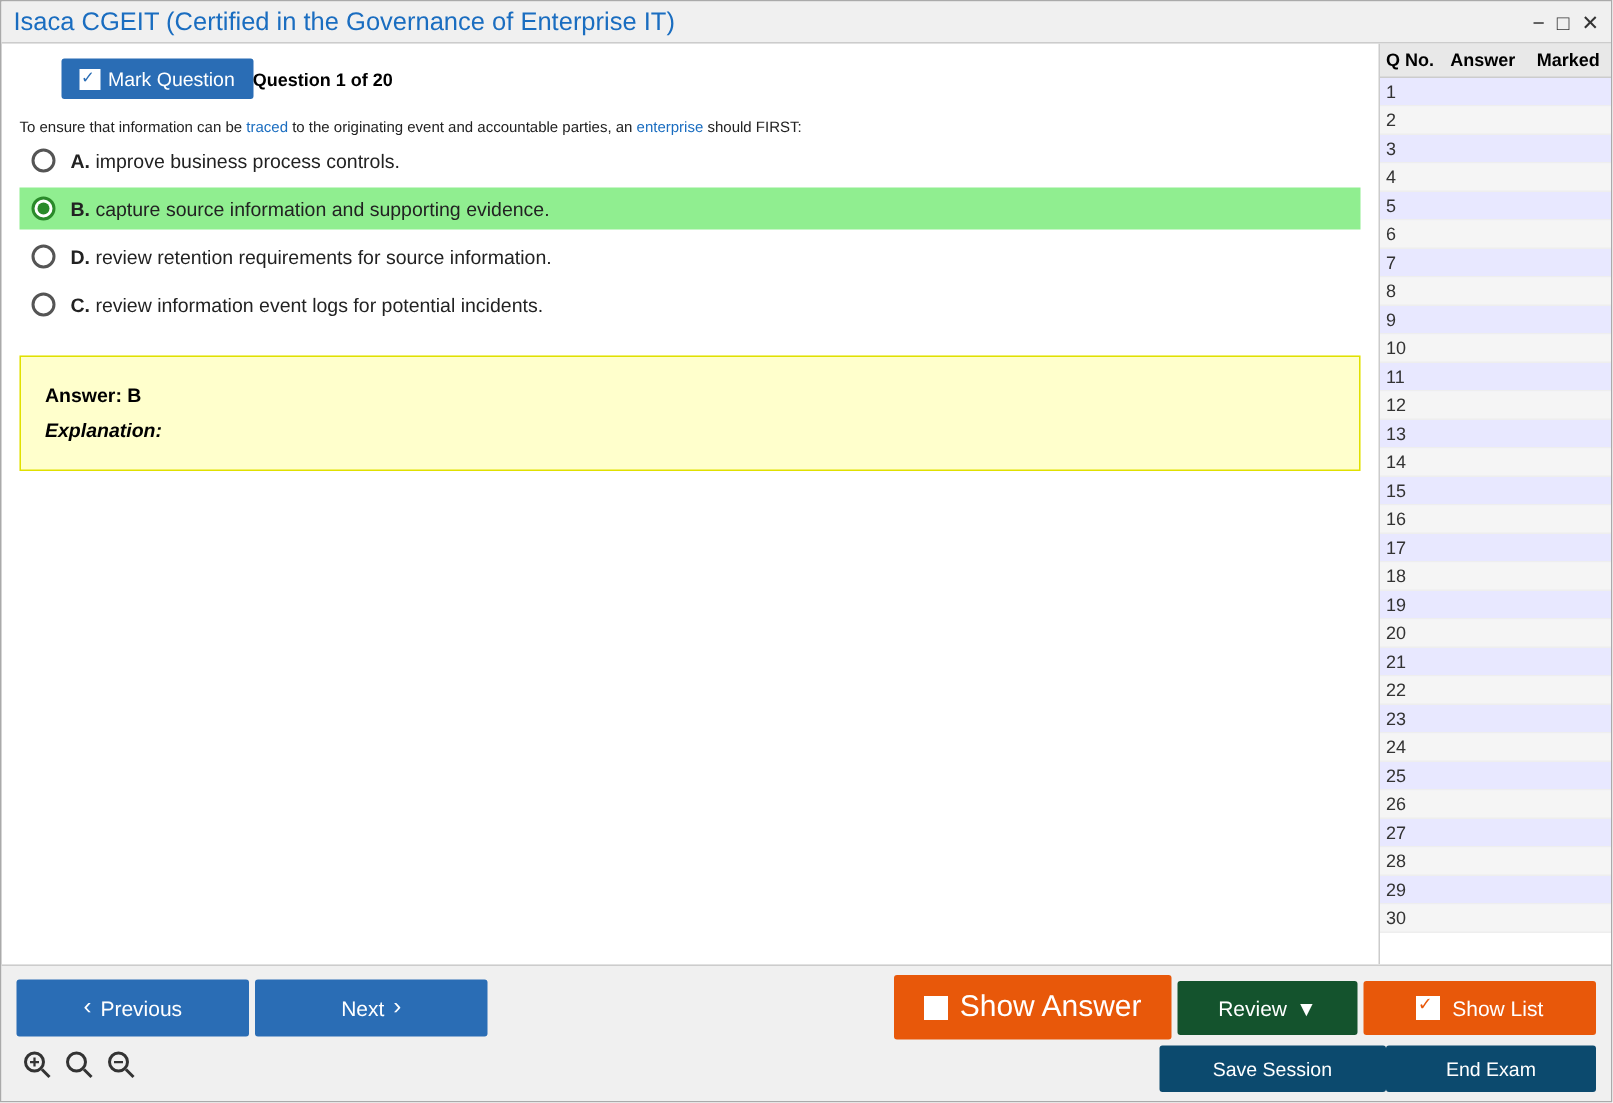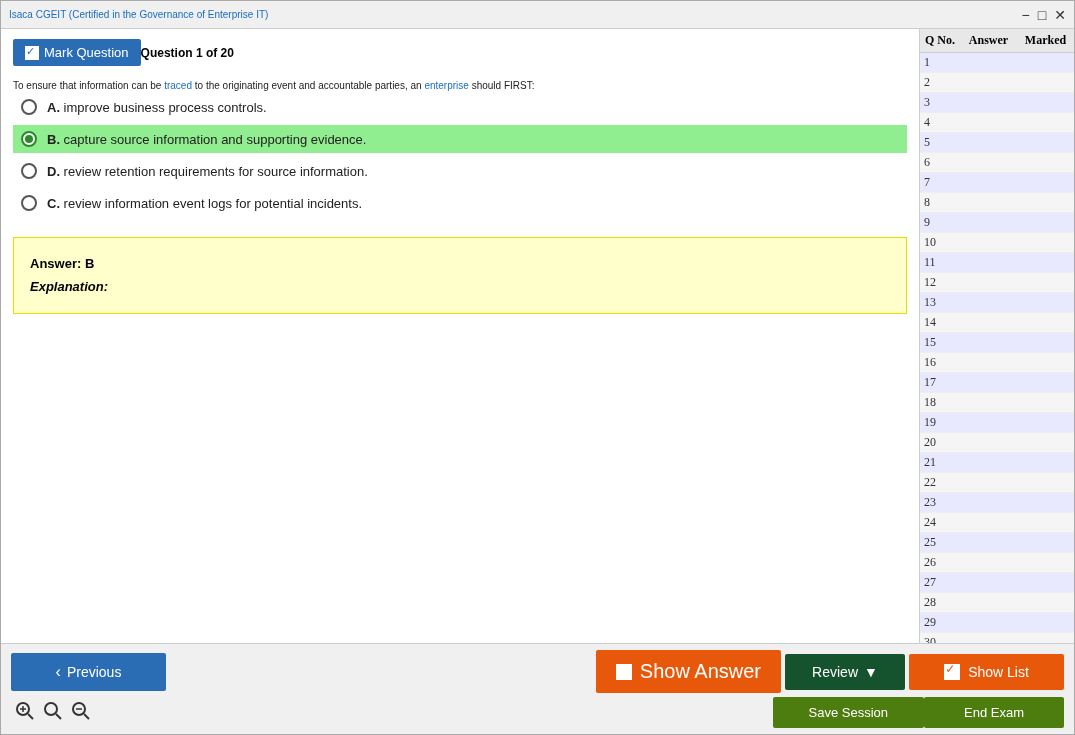--- a/index.html
+++ b/index.html
@@ -22,21 +22,21 @@
     .title-bar {
       background: #f0f0f0;
       border-bottom: 1px solid #ccc;
       padding: 5px 8px;
       display: flex;
       align-items: center;
       justify-content: space-between;
       height: 28px;
     }
     .title-bar-title {
-      font-size: 10px;
+      font-size: 17px;
       color: #333;
     }
     .title-bar-title span {
       color: #1a6dc0;
     }
     .title-bar-controls {
       display: flex;
       gap: 8px;
       align-items: center;
     }
@@ -54,20 +54,21 @@
       flex: 1;
       display: flex;
       flex-direction: column;
       padding: 10px 12px;
       overflow: hidden;
     }
     .header-row {
       display: flex;
       align-items: center;
       margin-bottom: 12px;
+      margin-left: 28px;
     }
     .mark-question-btn {
       background: #2a6db5;
       color: white;
       border: none;
       padding: 6px 12px;
       font-size: 13px;
       cursor: pointer;
       display: flex;
       align-items: center;
@@ -162,21 +163,20 @@
     .answer-box .explanation-line {
       font-weight: bold;
       font-style: italic;
     }
     .sidebar {
       width: 155px;
       border-left: 1px solid #ccc;
       display: flex;
       flex-direction: column;
       overflow: hidden;
-      font-family: Liberation Serif, serif;
     }
     .sidebar-header {
       display: grid;
       grid-template-columns: 40px 1fr 1fr;
       background: #e8e8e8;
       border-bottom: 1px solid #ccc;
       font-size: 12px;
       font-weight: bold;
       text-align: center;
       padding: 4px 0;
@@ -302,21 +302,21 @@
     }
     .zoom-btn {
       background: none;
       border: none;
       cursor: pointer;
       font-size: 16px;
       color: #333;
       padding: 2px 4px;
     }
     .btn-session {
-      background: #4d7c0f;
+      background: #0c4a6e;
       color: white;
       border: none;
       padding: 8px 36px;
       font-size: 13px;
       cursor: pointer;
       border-radius: 2px;
       min-width: 140px;
       text-align: center;
     }
     .row2 {
@@ -542,20 +542,24 @@
         </div>
     </div>
   </div>
 
   <div class="bottom-bar">
     <div class="button-row">
       <button class="btn-nav">
         <span class="arrow">‹</span>
         <span>Previous</span>
       </button>
+      <button class="btn-nav">
+        <span>Next</span>
+        <span class="arrow">›</span>
+      </button>
       <div class="btn-spacer"></div>
       <button class="btn-show-answer">
         <span class="sq-icon"></span>
         <span>Show Answer</span>
       </button>
       <button class="btn-review">
         <span>Review</span>
         <span>▼</span>
       </button>
       <button class="btn-show-list">

